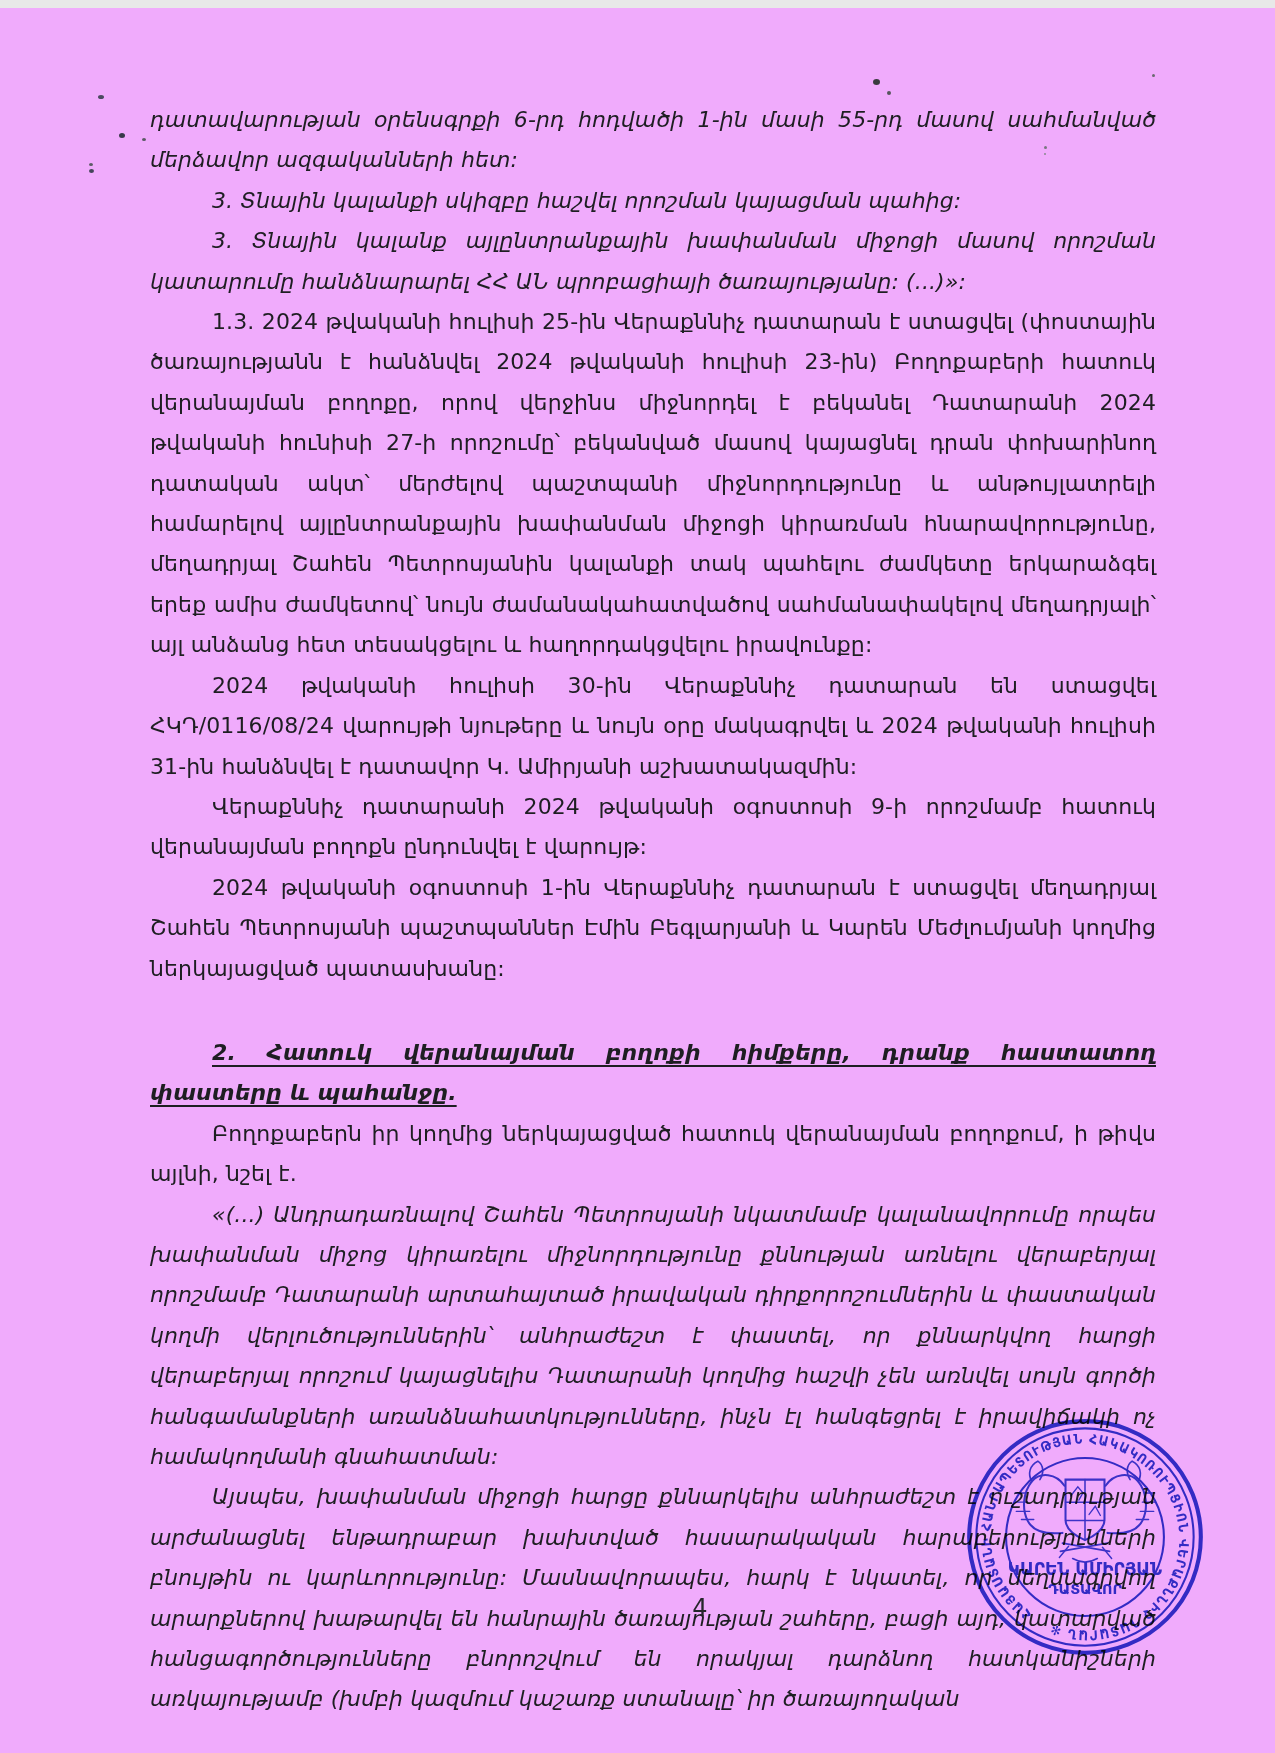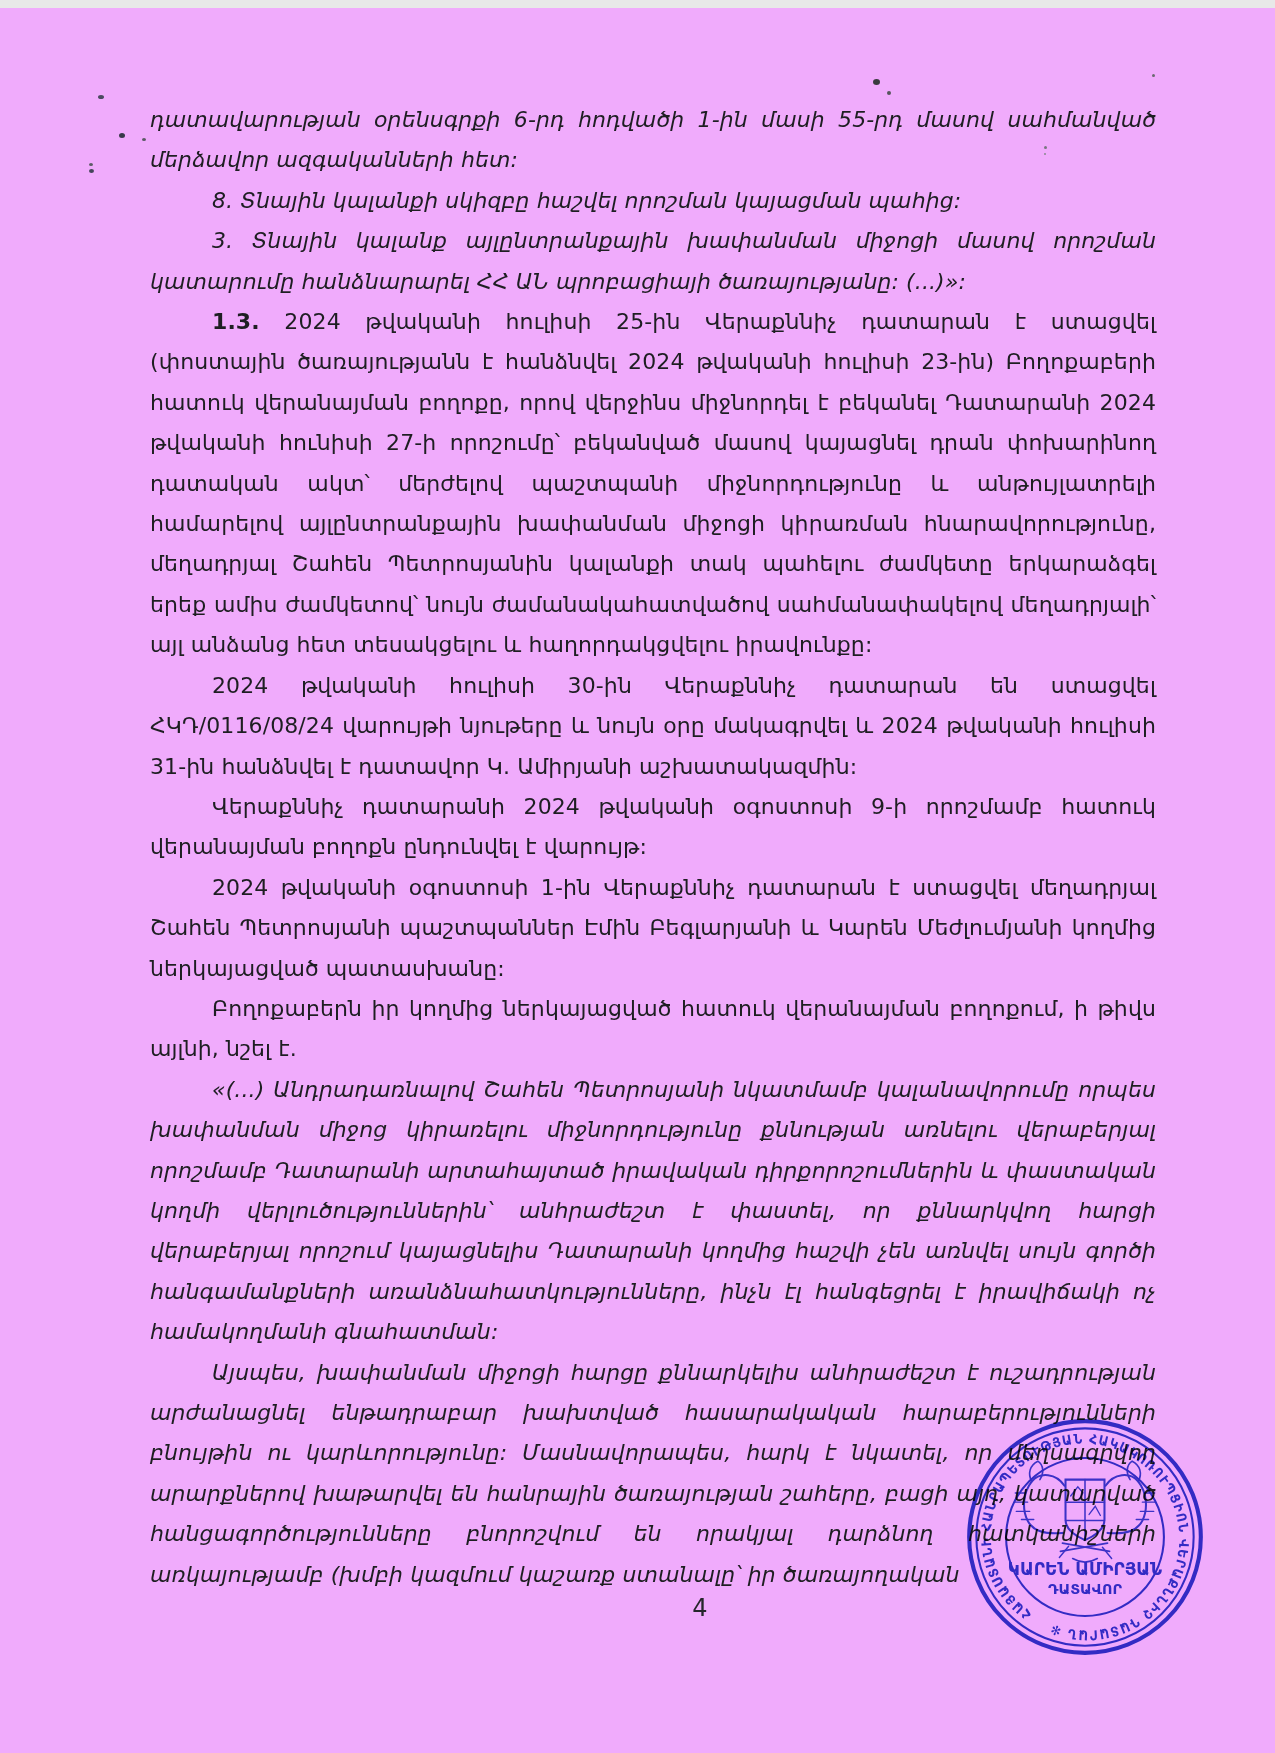--- a/index.html
+++ b/index.html
@@ -17,21 +17,21 @@
     position:absolute;
     left:150px;top:92px;width:1006px;
     font-size:22px;
     line-height:40.4px;
     text-align:justify;
     letter-spacing:.1px;
   }
   .body-text p{margin:0;}
   .ind{text-indent:62px;}
   .it{font-style:italic;}
-  .num{font-weight:700;}
+  .num{font-weight:400;}
   .heading{
     font-weight:700;
     font-style:italic;
     text-decoration:underline;
     text-decoration-thickness:2px;
     text-underline-offset:5px;
     margin-top:44px !important;
   }
   .page-number{
     position:absolute;
@@ -59,27 +59,28 @@
   <div class="spk" style="left:98px;top:87px;width:6px;height:4px;background:#4a4a60;"></div>
   <div class="spk" style="left:119px;top:125px;width:6px;height:5px;background:#38384a;"></div>
   <div class="spk" style="left:142px;top:130px;width:4px;height:3px;background:#5a5a64;"></div>
   <div class="spk" style="left:89px;top:155px;width:4px;height:3px;background:#5c5c66;"></div>
   <div class="spk" style="left:89px;top:161px;width:5px;height:4px;background:#44445a;"></div>
   <div class="spk" style="left:1044px;top:138px;width:3px;height:3px;background:#77777f;"></div>
   <div class="spk" style="left:1044px;top:145px;width:2px;height:2px;background:#88888f;"></div>
 
   <div class="body-text">
     <p class="it">դատավարության օրենսգրքի 6-րդ հոդվածի 1-ին մասի 55-րդ մասով սահմանված մերձավոր ազգականների հետ:</p>
-    <p class="it ind">8. Տնային կալանքի սկիզբը հաշվել որոշման կայացման պահից:</p>
+    <p class="it ind">3. Տնային կալանքի սկիզբը հաշվել որոշման կայացման պահից:</p>
     <p class="it ind">3. Տնային կալանք այլընտրանքային խափանման միջոցի մասով որոշման կատարումը հանձնարարել ՀՀ ԱՆ պրոբացիայի ծառայությանը: (...)»:</p>
     <p class="ind"><span class="num">1.3.</span><span> 2024 թվականի հուլիսի 25-ին Վերաքննիչ դատարան է ստացվել (փոստային ծառայությանն է հանձնվել 2024 թվականի հուլիսի 23-ին)  Բողոքաբերի հատուկ վերանայման բողոքը, որով վերջինս միջնորդել է բեկանել Դատարանի 2024 թվականի հունիսի 27-ի որոշումը՝ բեկանված մասով կայացնել դրան փոխարինող դատական ակտ՝ մերժելով պաշտպանի միջնորդությունը և անթույլատրելի համարելով այլընտրանքային խափանման միջոցի կիրառման հնարավորությունը, մեղադրյալ Շահեն Պետրոսյանին կալանքի տակ պահելու ժամկետը երկարաձգել երեք ամիս ժամկետով՝ նույն ժամանակահատվածով սահմանափակելով մեղադրյալի՝ այլ անձանց հետ տեսակցելու և հաղորդակցվելու իրավունքը:</span></p>
     <p class="ind">2024 թվականի հուլիսի 30-ին Վերաքննիչ դատարան են ստացվել ՀԿԴ/0116/08/24 վարույթի նյութերը և նույն օրը մակագրվել և 2024 թվականի հուլիսի 31-ին հանձնվել է դատավոր Կ. Ամիրյանի աշխատակազմին:</p>
     <p class="ind">Վերաքննիչ դատարանի 2024 թվականի օգոստոսի 9-ի որոշմամբ հատուկ վերանայման բողոքն ընդունվել է վարույթ:</p>
     <p class="ind">2024 թվականի օգոստոսի 1-ին Վերաքննիչ դատարան է ստացվել մեղադրյալ Շահեն Պետրոսյանի պաշտպաններ Էմին Բեգլարյանի և Կարեն Մեժլումյանի կողմից ներկայացված պատասխանը:</p>
 
+    <p class="heading ind">2. Հատուկ վերանայման բողոքի հիմքերը, դրանք հաստատող փաստերը և պահանջը.</p>
 
     <p class="ind">Բողոքաբերն իր կողմից ներկայացված հատուկ վերանայման բողոքում, ի թիվս այլնի, նշել է.</p>
     <p class="it ind">«(...) Անդրադառնալով Շահեն Պետրոսյանի նկատմամբ կալանավորումը որպես խափանման միջոց կիրառելու միջնորդությունը քննության առնելու վերաբերյալ որոշմամբ Դատարանի արտահայտած իրավական դիրքորոշումներին և փաստական կողմի վերլուծություններին՝ անհրաժեշտ է փաստել, որ քննարկվող հարցի վերաբերյալ որոշում կայացնելիս Դատարանի կողմից հաշվի չեն առնվել սույն գործի հանգամանքների առանձնահատկությունները, ինչն էլ հանգեցրել է իրավիճակի ոչ համակողմանի գնահատման:</p>
     <p class="it ind">Այսպես, խափանման միջոցի հարցը քննարկելիս անհրաժեշտ է ուշադրության արժանացնել ենթադրաբար խախտված հասարակական հարաբերությունների բնույթին ու կարևորությունը: Մասնավորապես, հարկ է նկատել, որ մեղսագրվող արարքներով խաթարվել են հանրային ծառայության շահերը, բացի այդ, կատարված հանցագործությունները բնորոշվում են որակյալ դարձնող հատկանիշների առկայությամբ (խմբի կազմում կաշառք ստանալը՝ իր ծառայողական</p>
   </div>
 
   <div class="page-number">4</div>
 
   <svg class="stamp" viewBox="0 0 240 240" aria-hidden="true">
     <g fill="none" stroke="#2b35c4">

